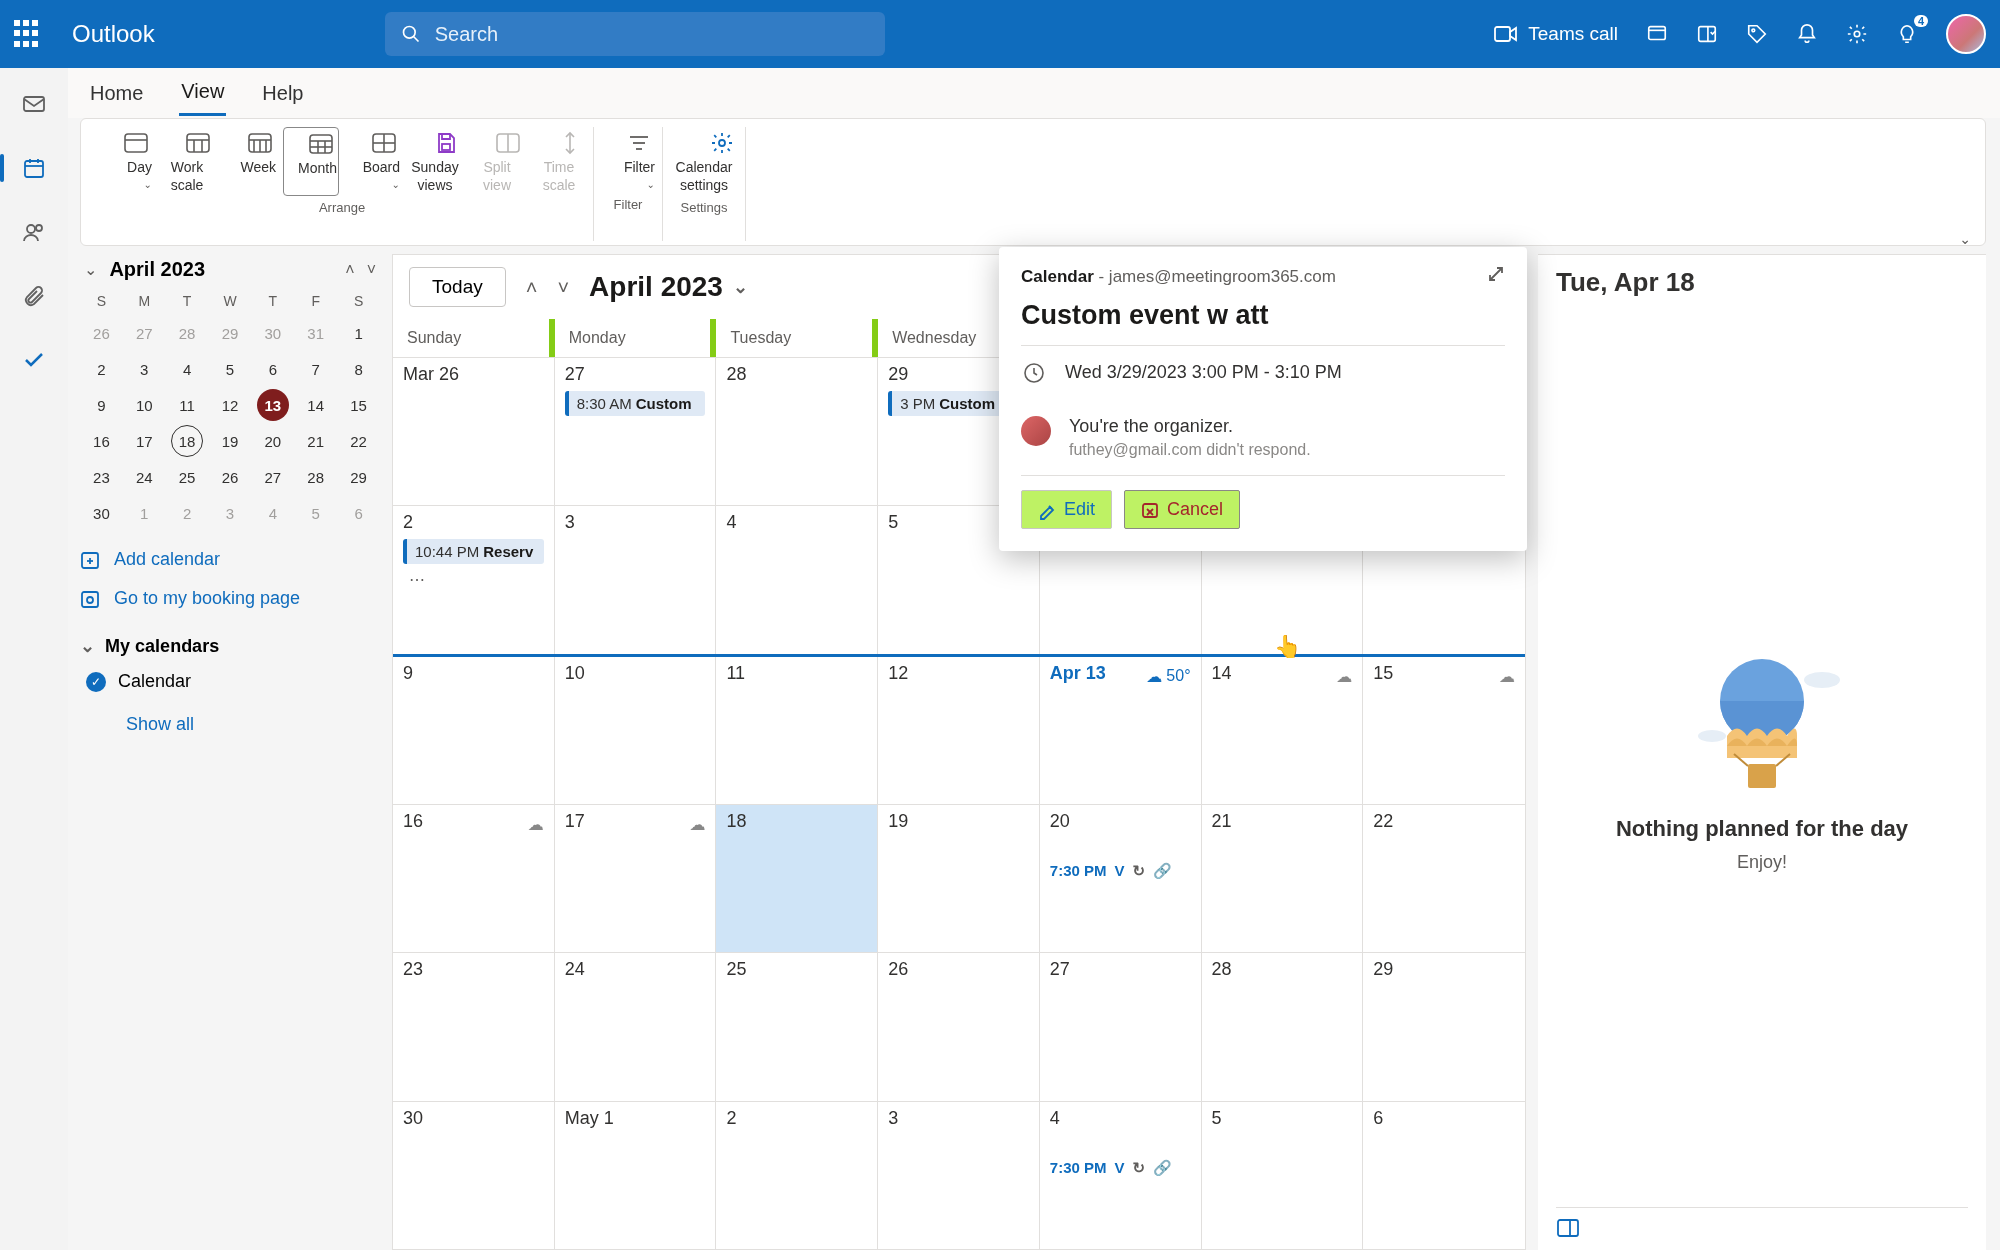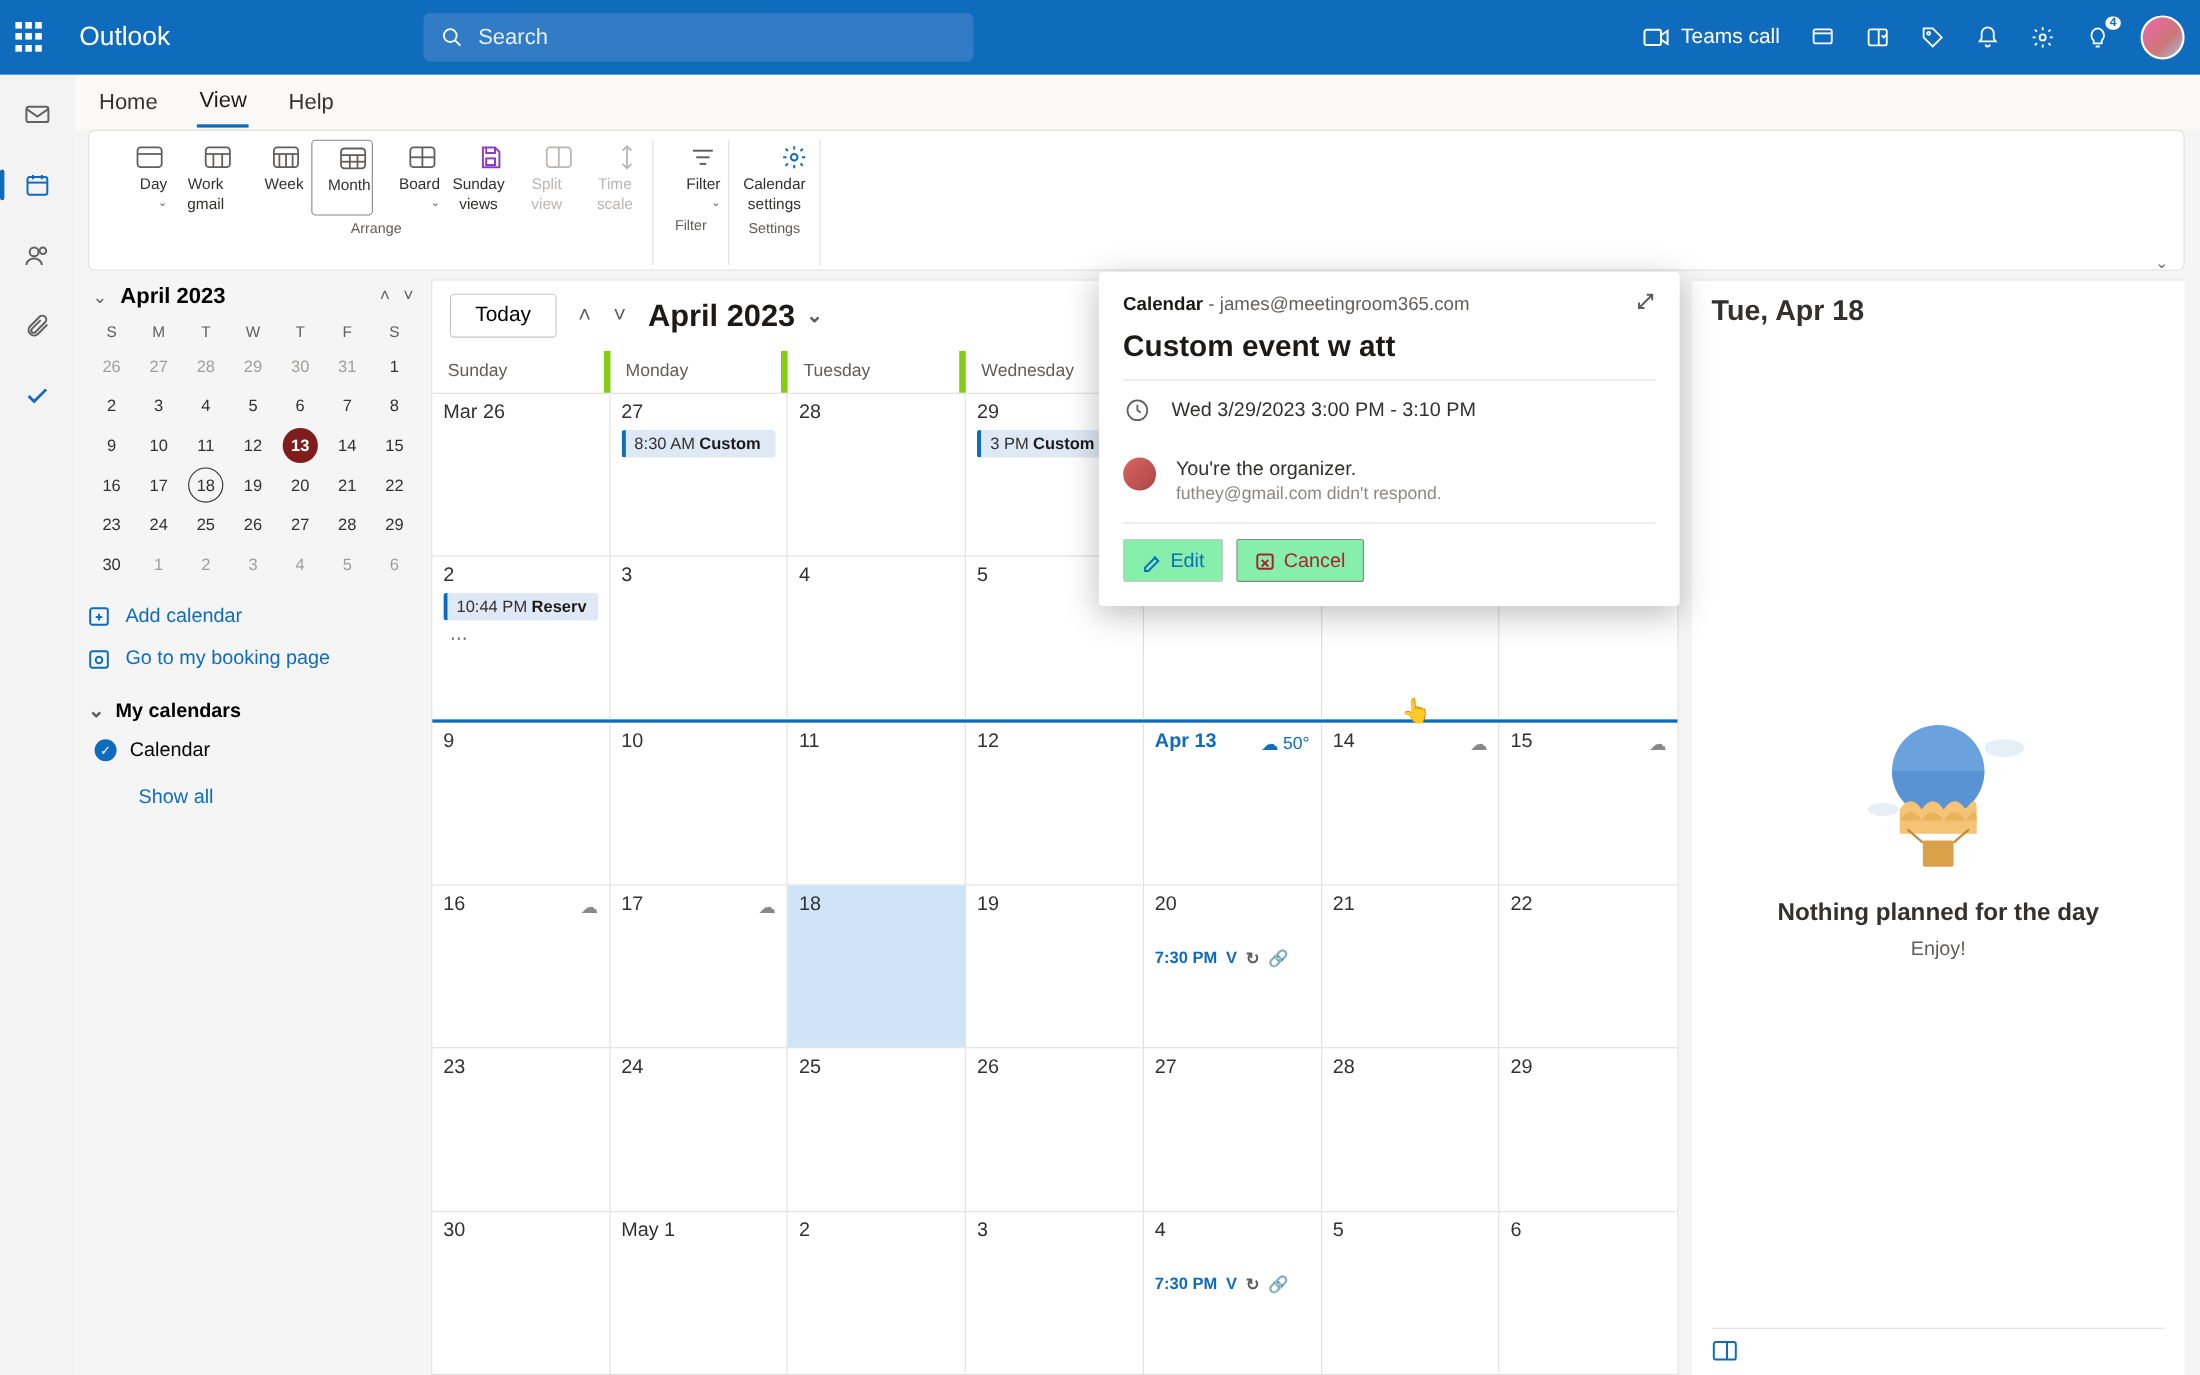--- a/index.html
+++ b/index.html
@@ -101,21 +101,21 @@
 .popup { position: absolute; left: 999px; top: 247px; width: 528px; background: #fff; border-radius: 4px; box-shadow: 0 8px 30px rgba(0,0,0,0.25); padding: 18px 22px 22px; }
 .pop-head { display:flex; justify-content:space-between; color:#605e5c; font-size:17px; align-items:center;}
 .pop-head strong { color:#1b1a19; font-weight:600;}
 .pop-title { font-size:27px; font-weight:700; color:#1b1a19; margin-top:12px; padding-bottom:14px; border-bottom:1px solid #e1dfdd;}
 .pop-row { display:flex; gap:18px; padding:16px 0; align-items:flex-start; font-size:18px; color:#323130;}
 .pop-row .picn { width:26px; color:#605e5c; flex-shrink:0; display:flex; justify-content:center;}
 .pop-row.b { border-bottom:1px solid #e1dfdd; }
 .prow-sub { font-size:16px; color:#8a8886; margin-top:4px;}
 .pavatar { width:30px; height:30px; border-radius:50%; background:linear-gradient(135deg,#d66 0%,#a44 100%); flex-shrink:0;}
 .pop-actions { display:flex; gap:12px; margin-top:14px;}
-.pabtn { border:1px solid #c8c6c4; padding:8px 16px; font-size:18px; display:flex; align-items:center; gap:8px; border-radius:2px; cursor:pointer; background:#86efac;}
+.pabtn { border:1px solid #c8c6c4; padding:8px 16px; font-size:18px; display:flex; align-items:center; gap:8px; border-radius:2px; cursor:pointer; background:#bef264;}
 .pabtn.sel { border-color:#8a8886; }
 .pabtn.edit { color:#0F6CBD;}
 .pabtn.cancel { color:#a4262c;}
 .cursor-hand { position:absolute; left:1274px; top:634px; font-size:22px; pointer-events:none;}
 
 
 svg { overflow: visible; }
 </style>
 </head>
 <body>
@@ -247,21 +247,21 @@
         </div>
       <div class="rbtn">
           <div class="icn">
             <svg width="26" height="22" fill="none" stroke="#605e5c" stroke-width="1.6">
               <rect x="2" y="2" width="22" height="18" rx="3"></rect>
               <line x1="2" y1="8" x2="24" y2="8"></line>
               <line x1="9" y1="8" x2="9" y2="20"></line>
               <line x1="17" y1="8" x2="17" y2="20"></line>
             </svg>
           </div>
-          <span>Work gmail</span>
+          <span>Work scale</span>
         </div>
       <div class="rbtn">
           <div class="icn">
             <svg width="26" height="22" fill="none" stroke="#605e5c" stroke-width="1.6">
               <rect x="2" y="2" width="22" height="18" rx="3"></rect>
               <line x1="2" y1="8" x2="24" y2="8"></line>
               <line x1="7" y1="8" x2="7" y2="20"></line>
               <line x1="13" y1="8" x2="13" y2="20"></line>
               <line x1="19" y1="8" x2="19" y2="20"></line>
             </svg>

